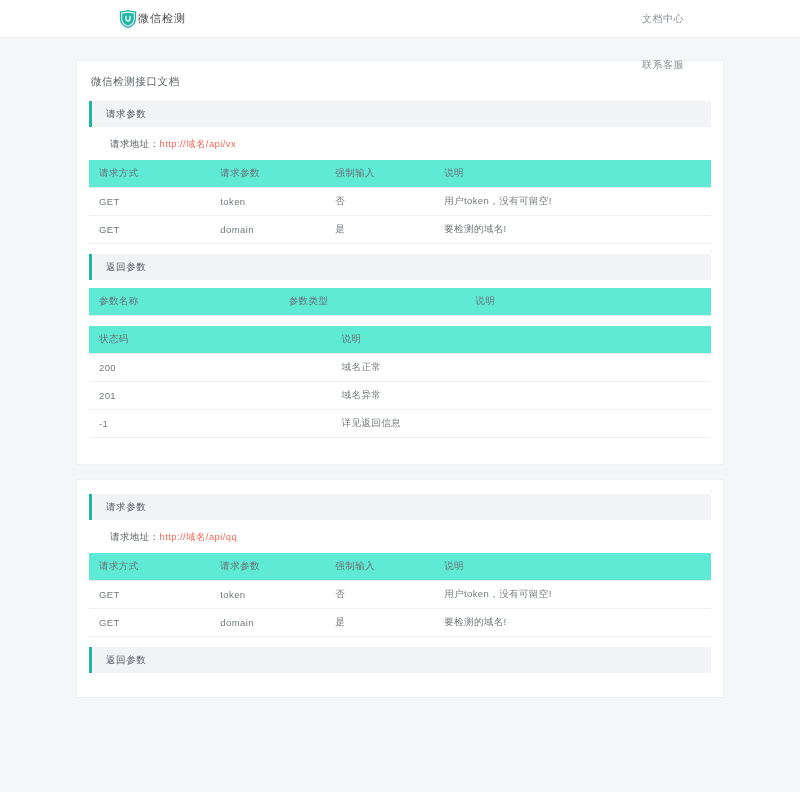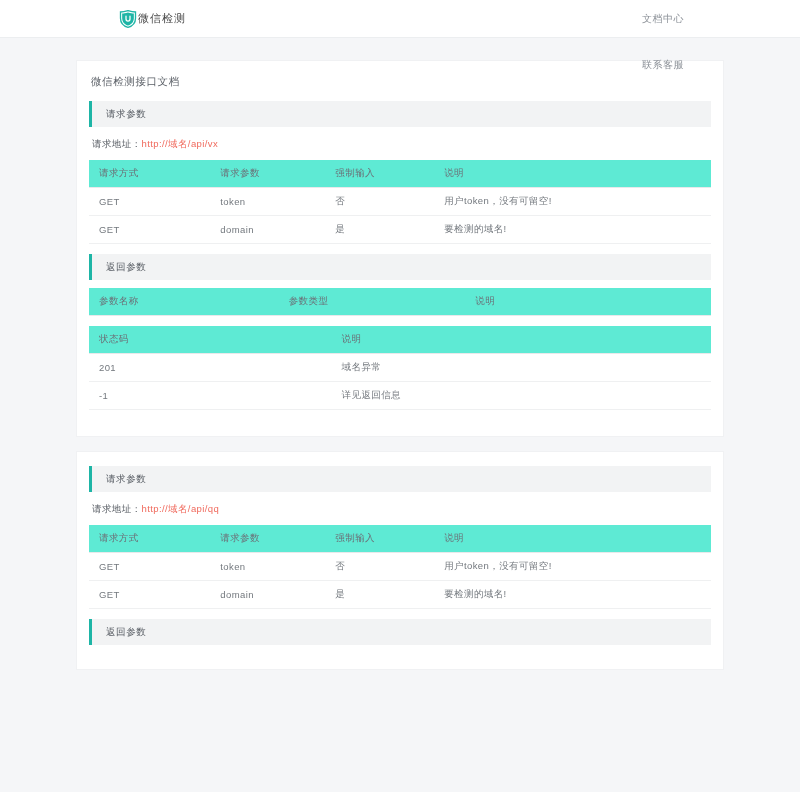--- a/index.html
+++ b/index.html
@@ -69,20 +69,21 @@
     color: #555a61;
     letter-spacing: .6px;
     margin-bottom: 8px;
   }
 
   .req-url {
     font-size: 9.5px;
     color: #5a5f66;
     padding: 3px 0 9px 3px;
     letter-spacing: .4px;
+    margin-left: 18px;
   }
   .req-url .url { color: #f06a5d; }
 
   table {
     width: 100%;
     border-collapse: collapse;
     font-size: 9.5px;
   }
   thead th {
     background: #5eead4;
@@ -214,20 +215,24 @@
             <col class="c2">
           </colgroup>
         <thead>
           <tr>
             <th>状态码</th>
             <th>说明</th>
           </tr>
         </thead>
         <tbody>
           <tr>
+            <td>200</td>
+            <td>域名正常</td>
+          </tr>
+          <tr>
             <td>201</td>
             <td>域名异常</td>
           </tr>
           <tr>
             <td>-1</td>
             <td>详见返回信息</td>
           </tr>
         </tbody>
       </table>
     </div>

